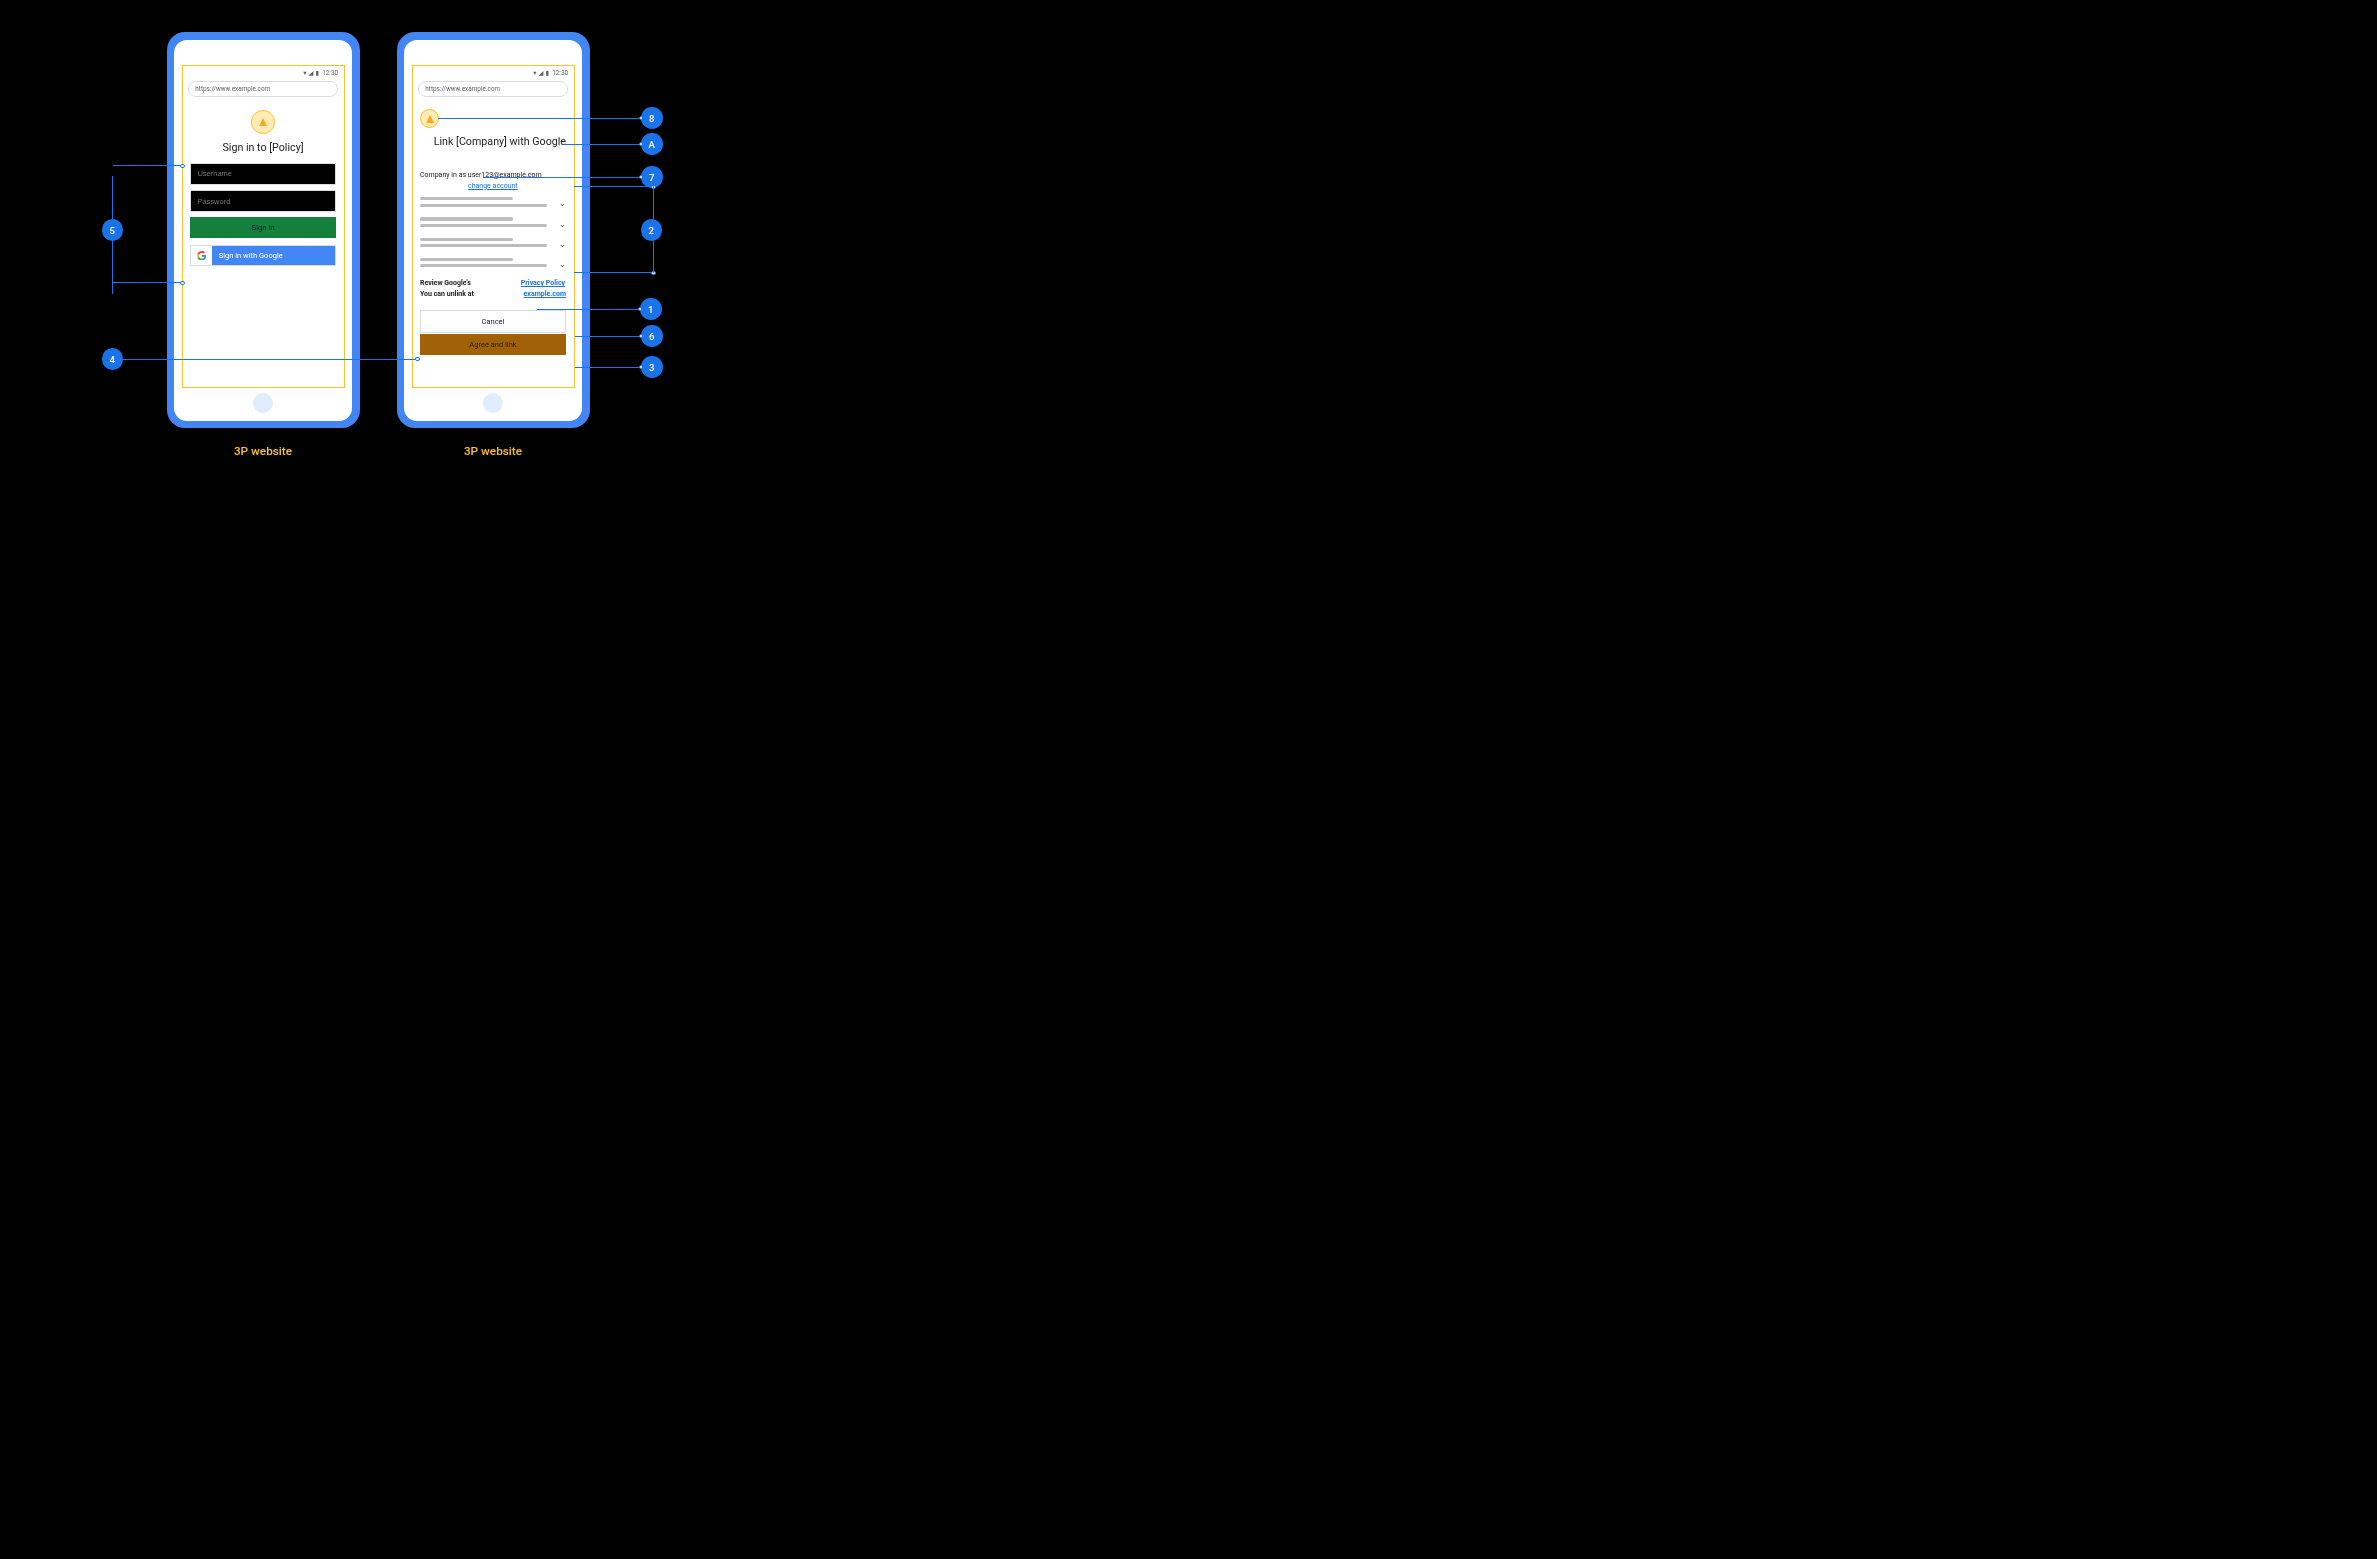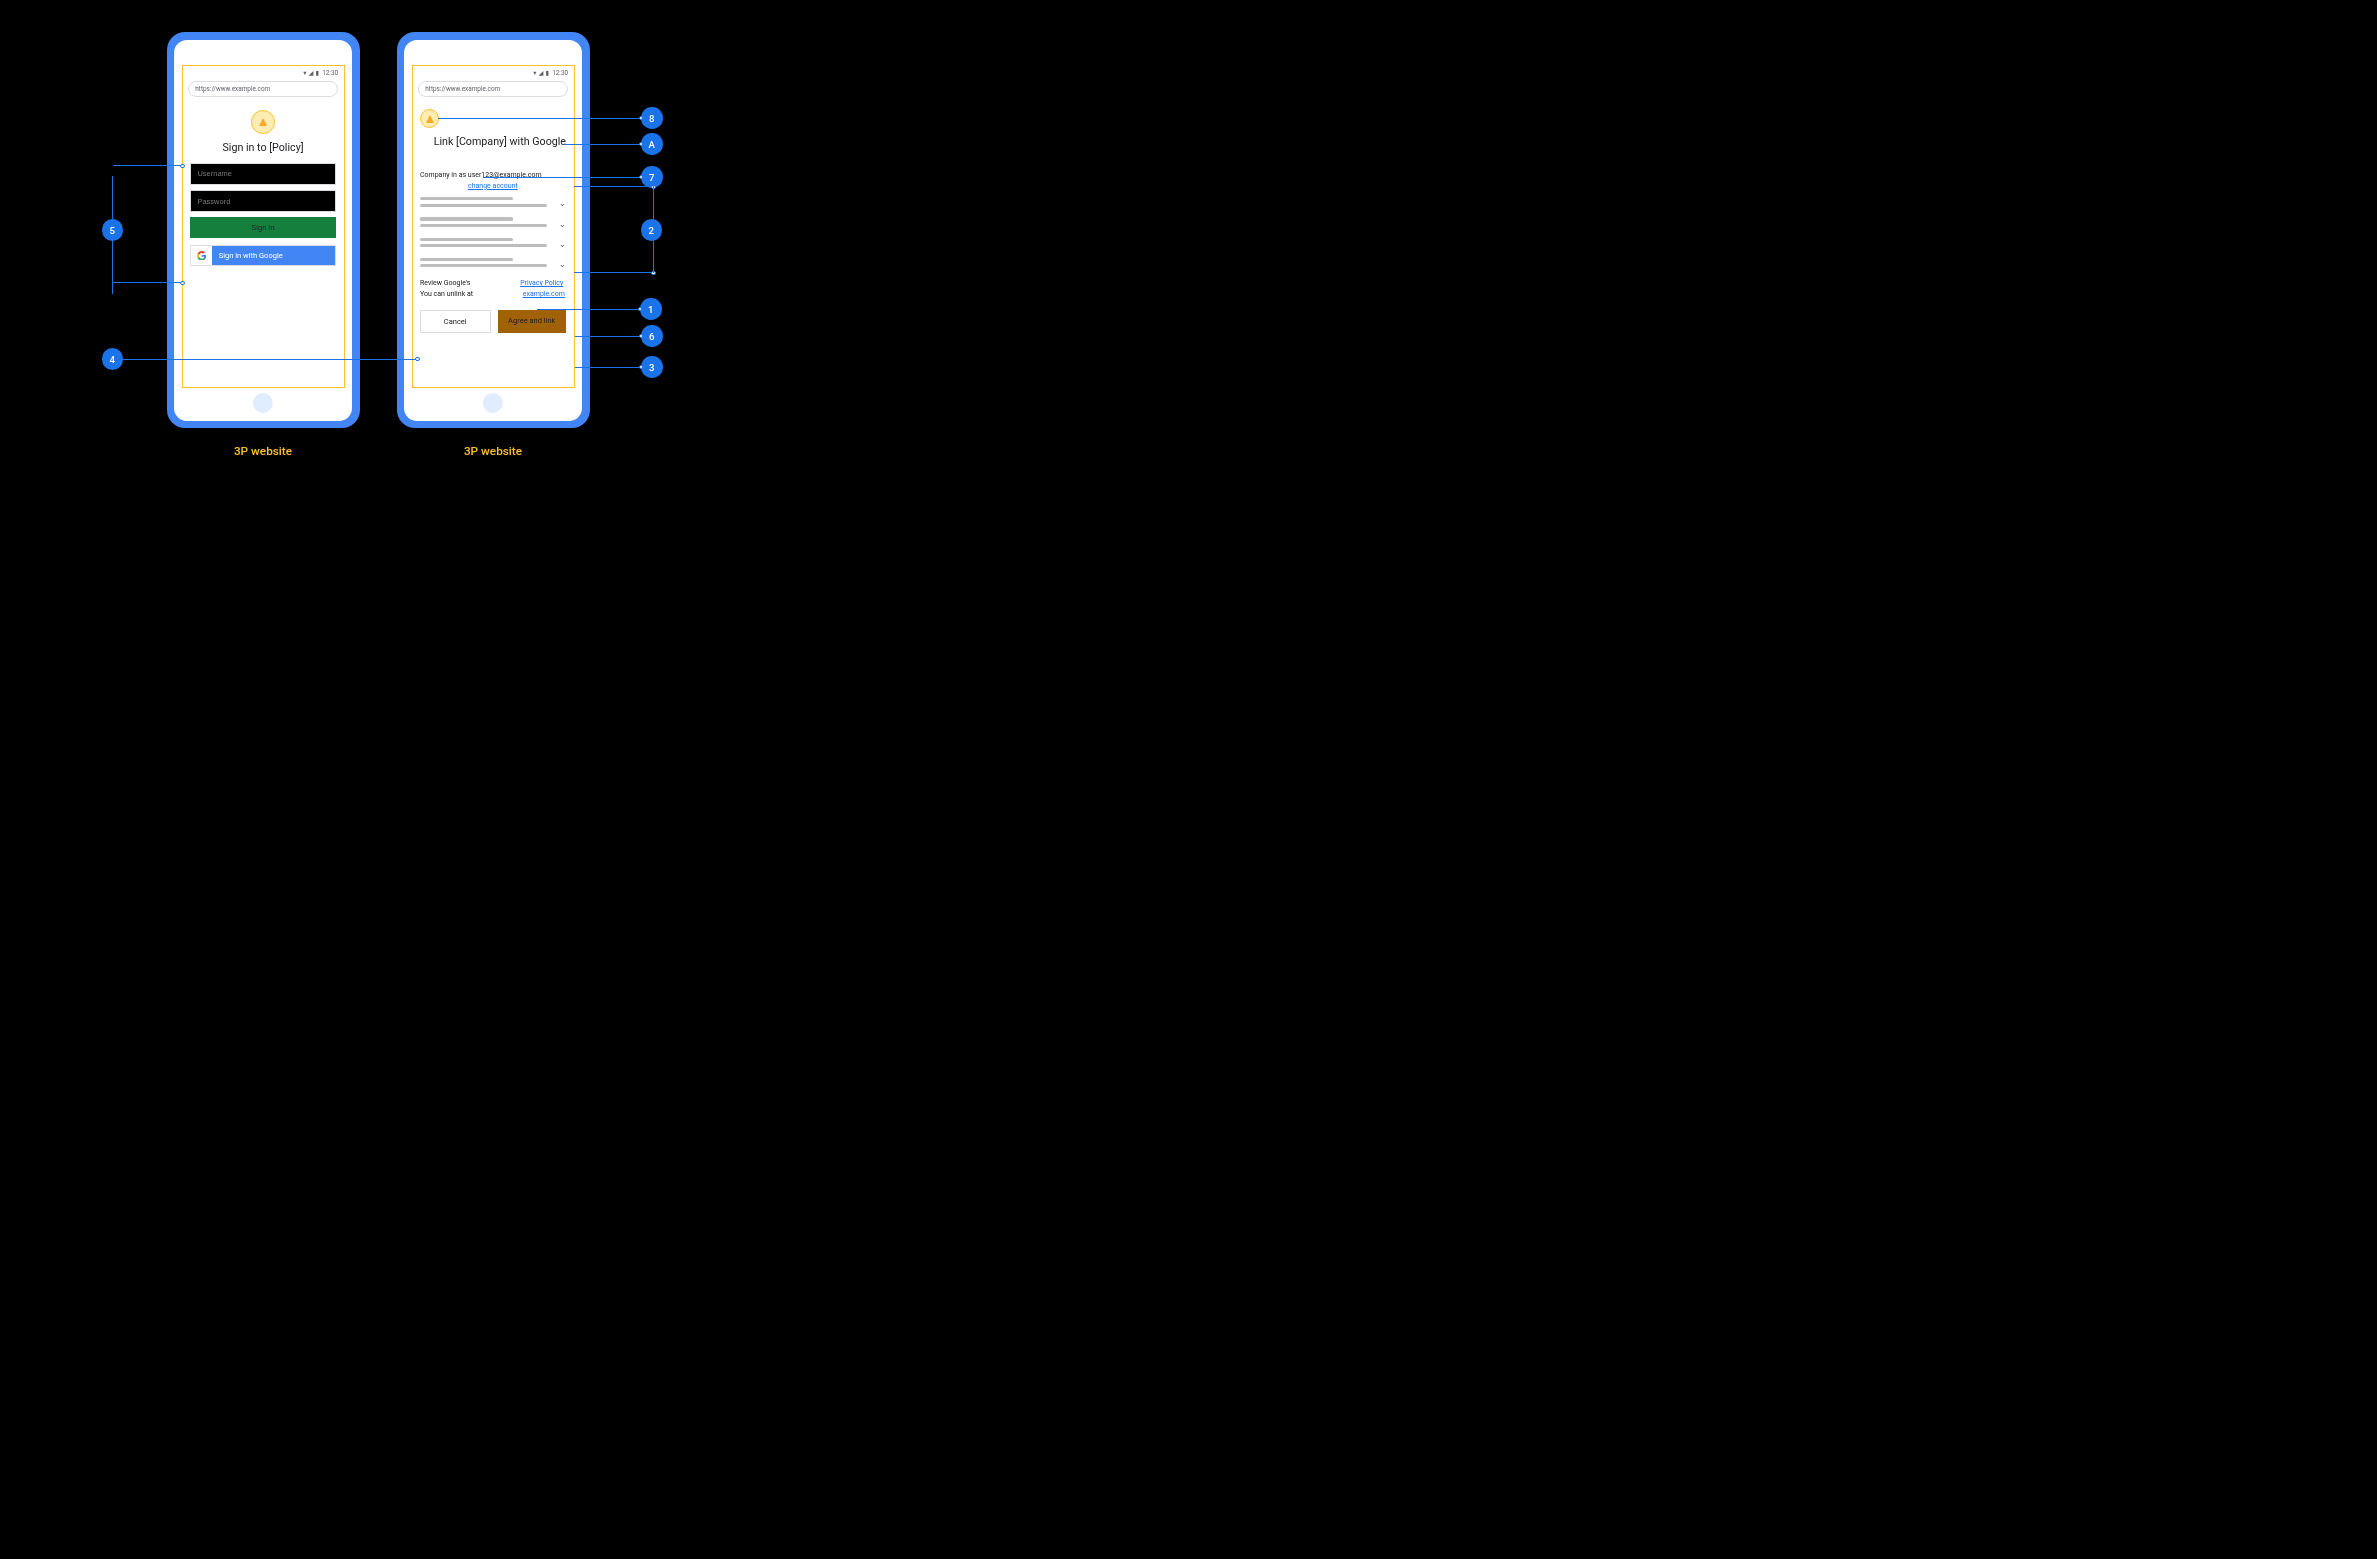--- a/index.html
+++ b/index.html
@@ -81,22 +81,22 @@
   .gsignin .glabel { flex:1; color:#fff; font-size:7.5px; padding:5.4px 6.4px; }
   .subtext { font-size:7px; color:#202124; margin-bottom:1.1px; }
   .link { color:#1a73e8; text-decoration:underline; font-size:7px; cursor:pointer;padding-left:48px; }
   .perm-list { margin-top:7.5px; }
   .perm-row { display:flex; align-items:flex-start; justify-content:space-between; margin-bottom:7.5px; gap:5.4px; }
   .perm-lines { flex:1; }
   .perm-line { height:3.2px; background:#bdbdbd; border-radius:1.6px; margin-bottom:3.2px; }
   .perm-line.short { width:70%; }
   .perm-line.long { width:95%; }
   .chevron { color:#5f6368; font-size:8.6px; padding-top:1.1px; }
-  .review-block { margin-top:2.1px; font-size:7px; color:#202124; line-height:1.6; }
-  .btn-row { display:flex; gap:7px; margin-top:9.6px; }
+  .review-block { margin-top:2.1px; font-size:7px; color:#202124; line-height:1.6;font-weight:bold; }
+  .btn-row { display:flex; gap:1px; margin-top:9.6px;flex-direction:column; }
   .btn-row .half { flex:1; padding:5.9px 0; text-align:center; font-size:7.5px; cursor:pointer; }
   .btn-outline { border:0.5px solid #dadce0; background:#fff; color:#202124; }
   .btn-yellow2 { background:#a16207; color:#202124; }
   .home-btn {
     position:absolute; bottom:7.5px; left:50%; transform:translateX(-50%);
     width:20.3px; height:20.3px; border-radius:50%; background:#e0ecff;
   }
   .caption {
     position:absolute; top:423px; width:193px; text-align:center;
     color:#FBC02D; font-size:11.8px; font-weight:500;

